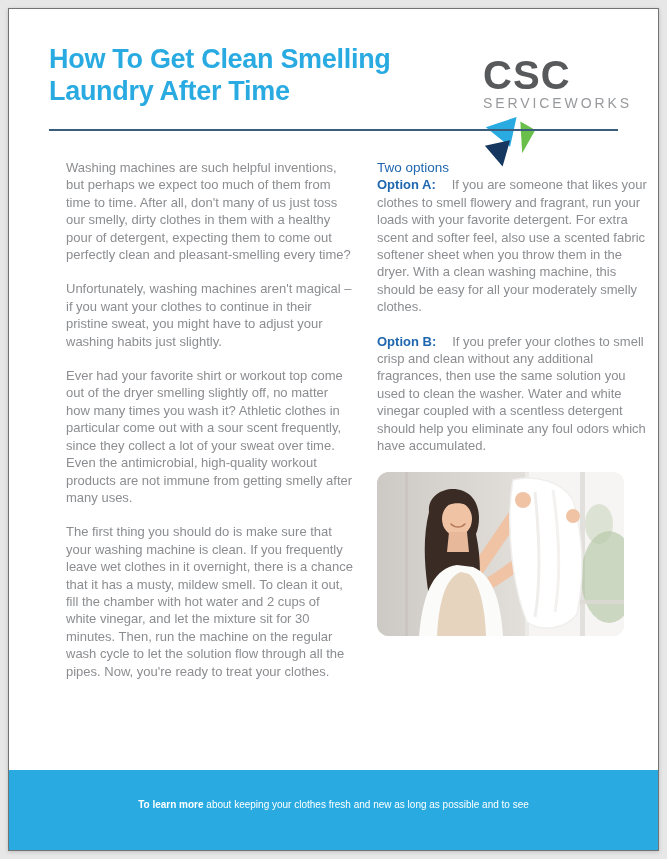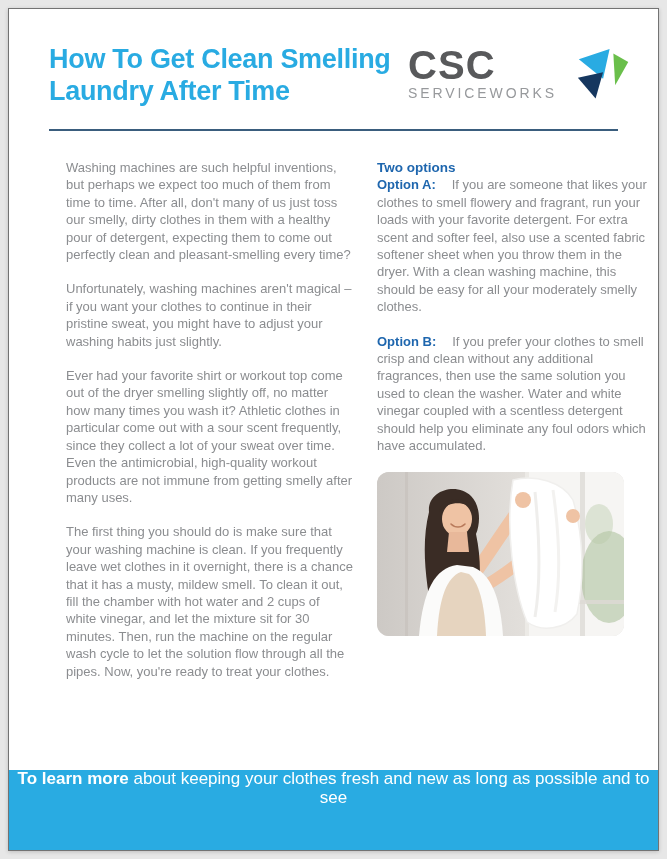--- a/index.html
+++ b/index.html
@@ -9,45 +9,45 @@
   .page {
     position:absolute; left:8px; top:8px; width:651px; height:843px;
     background:#ffffff; border:1px solid #737373;
     box-shadow:0 1px 4px rgba(0,0,0,.18);
     overflow:hidden;
   }
 
   
   .header { position:absolute; left:40px; top:34px; right:26px; display:flex; justify-content:space-between; align-items:flex-start; }
   .title { color:#29abe2; font-weight:700; font-size:27px; line-height:32px; letter-spacing:-0.3px; }
-  .logo { display:flex; align-items:flex-start; gap:19px; margin-top:6px; }
+  .logo { display:flex; align-items:flex-start; gap:6px; margin-top:16px;flex-direction:column; }
   .logo-text { text-align:left; }
   .logo-wordmark { font-size:40px; line-height:32px; font-weight:700; color:#58595b; letter-spacing:1px; }
   .logo-subtitle { font-size:14px; letter-spacing:2.9px; color:#97999c; margin-top:4px; }
   .logo-mark { width:56px; height:58px; margin-top:-2px; }
 
   .divider { position:absolute; left:40px; right:40px; top:120px; height:0; border-top:2px solid #3a5d7d; }
 
   
   .columns { position:absolute; left:57px; top:150px; display:flex; gap:24px; }
   .col-left  { width:287px; }
   .col-right { width:276px; }
   .body-p { font-size:13px; line-height:17.4px; color:#8b8d90; margin-bottom:17px; }
-  .subhead { font-size:13.5px; line-height:17.4px; font-weight:700; color:#1e66ae; }
+  .subhead { font-size:13.5px; line-height:17.4px; font-weight:400; color:#1e66ae; }
   .opt-label { font-weight:700; color:#1e66ae; margin-right:16px; }
 
   
   .photo { width:247px; height:164px; border-radius:12px; overflow:hidden; margin-top:4px; background:#d9d5d1; }
   .photo svg { display:block; }
 
   
   .footer {
     position:absolute; left:0; right:0; bottom:0; height:80px;
-    background:#29abe2; color:#ffffff; text-align:center; 
-    font-size:17px; line-height:18.5px;
+    background:#29abe2; color:#ffffff; text-align:center; padding-top:26px;
+    font-size:10px; line-height:18.5px;
   }
   .footer .b { font-weight:700; }
 </style>
 </head>
 <body>
 
 <div class="page">
 
   <div class="header">
     <div class="title">

